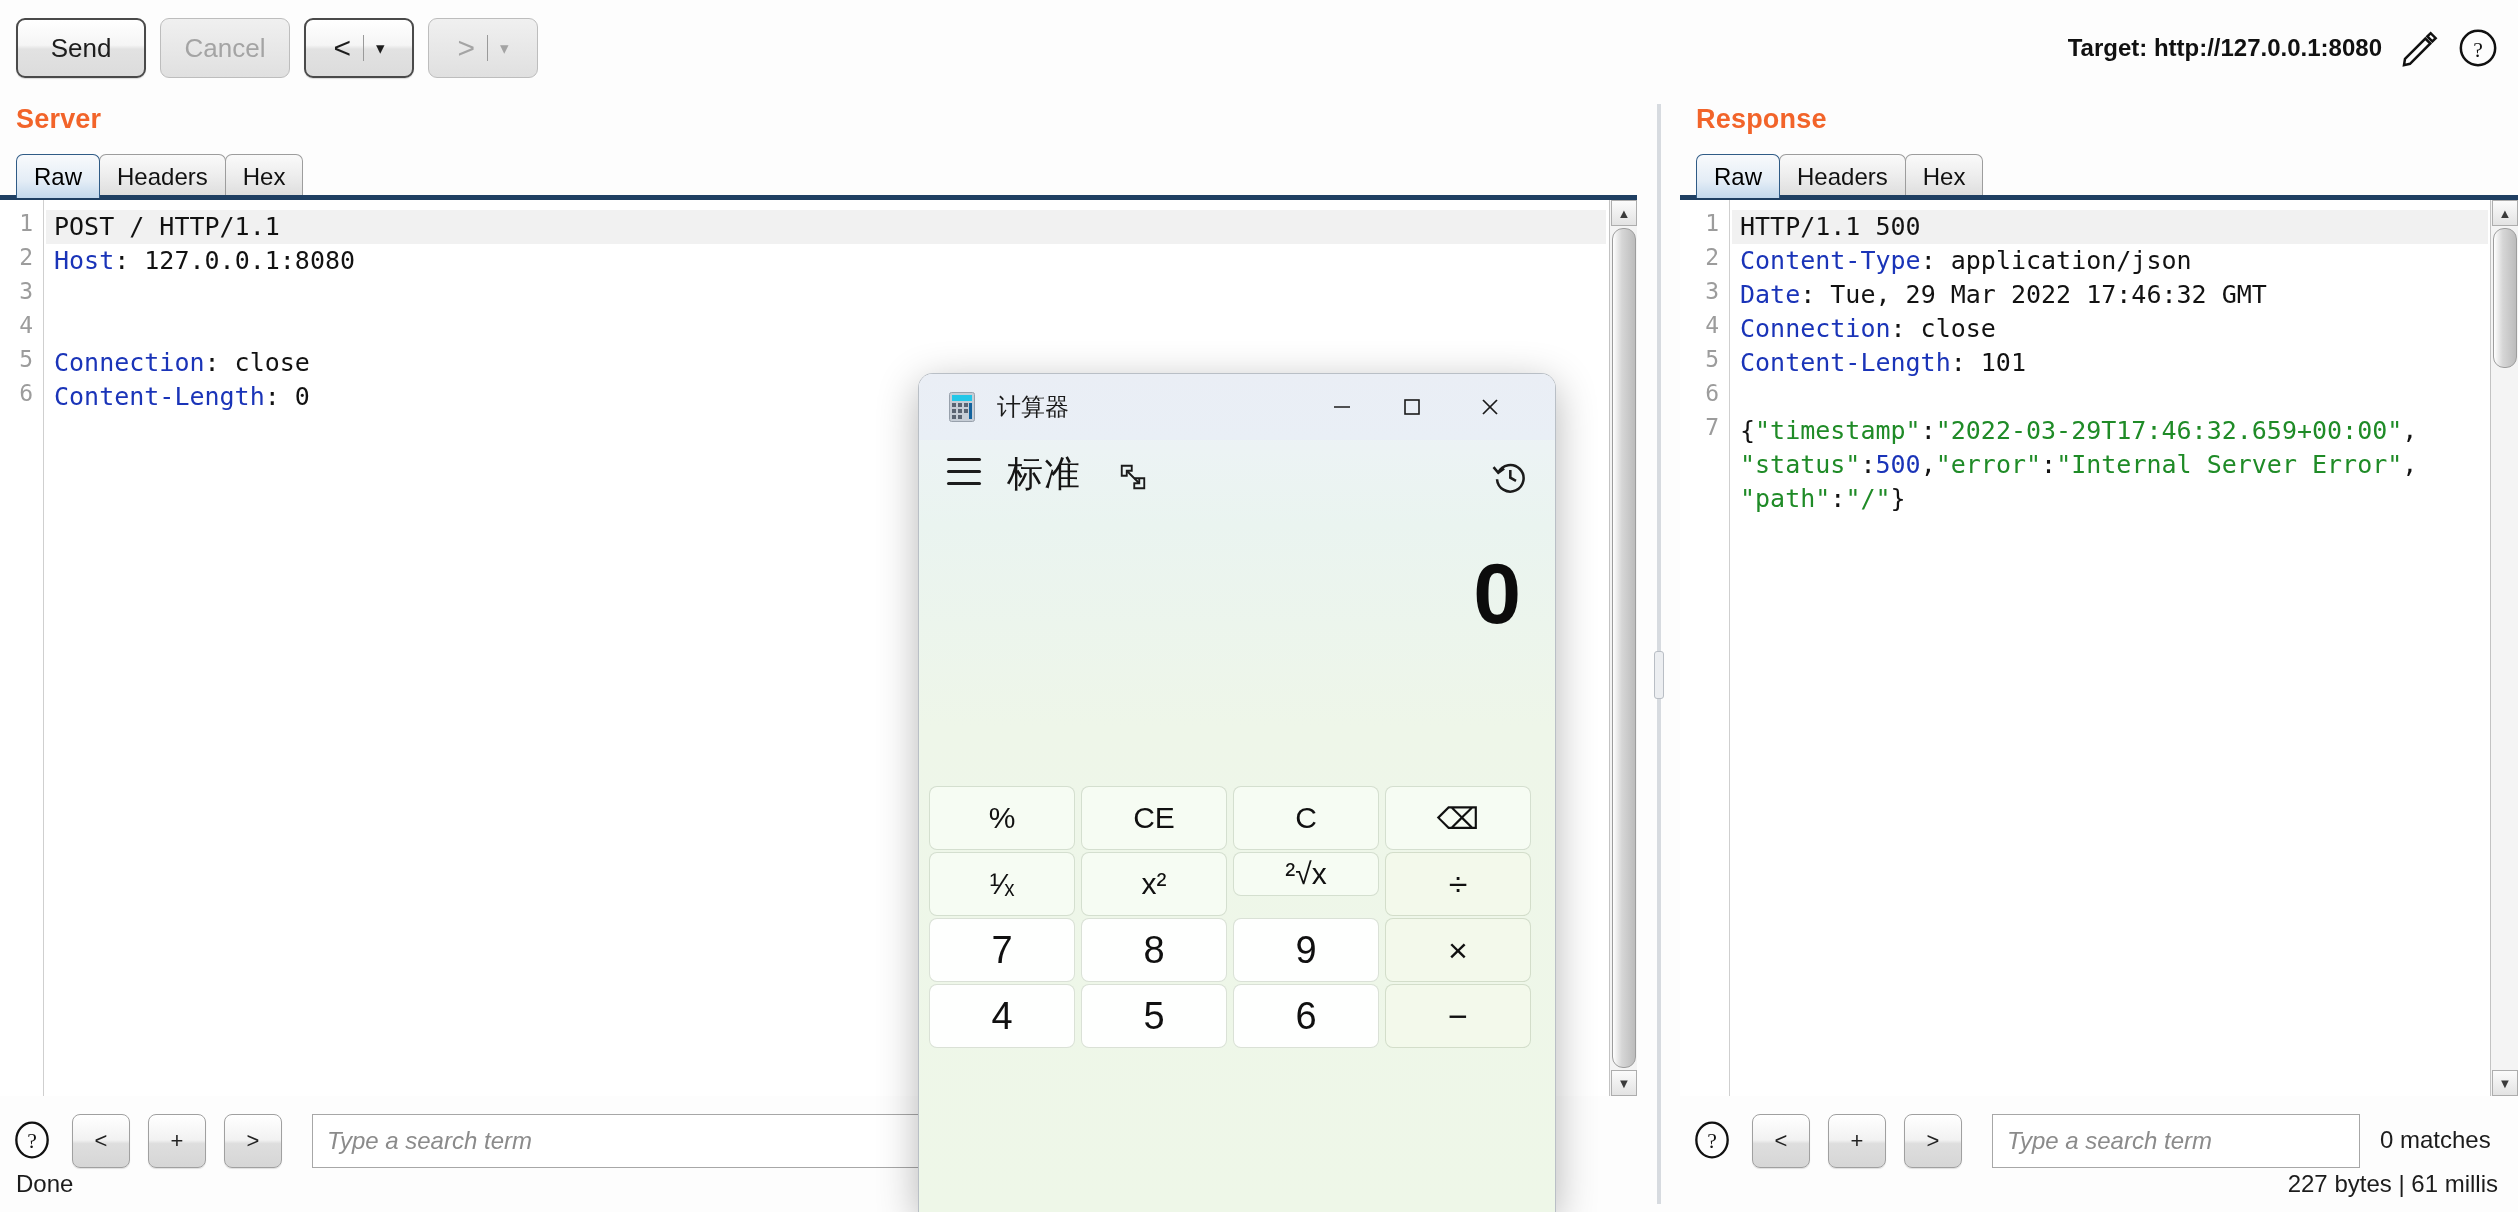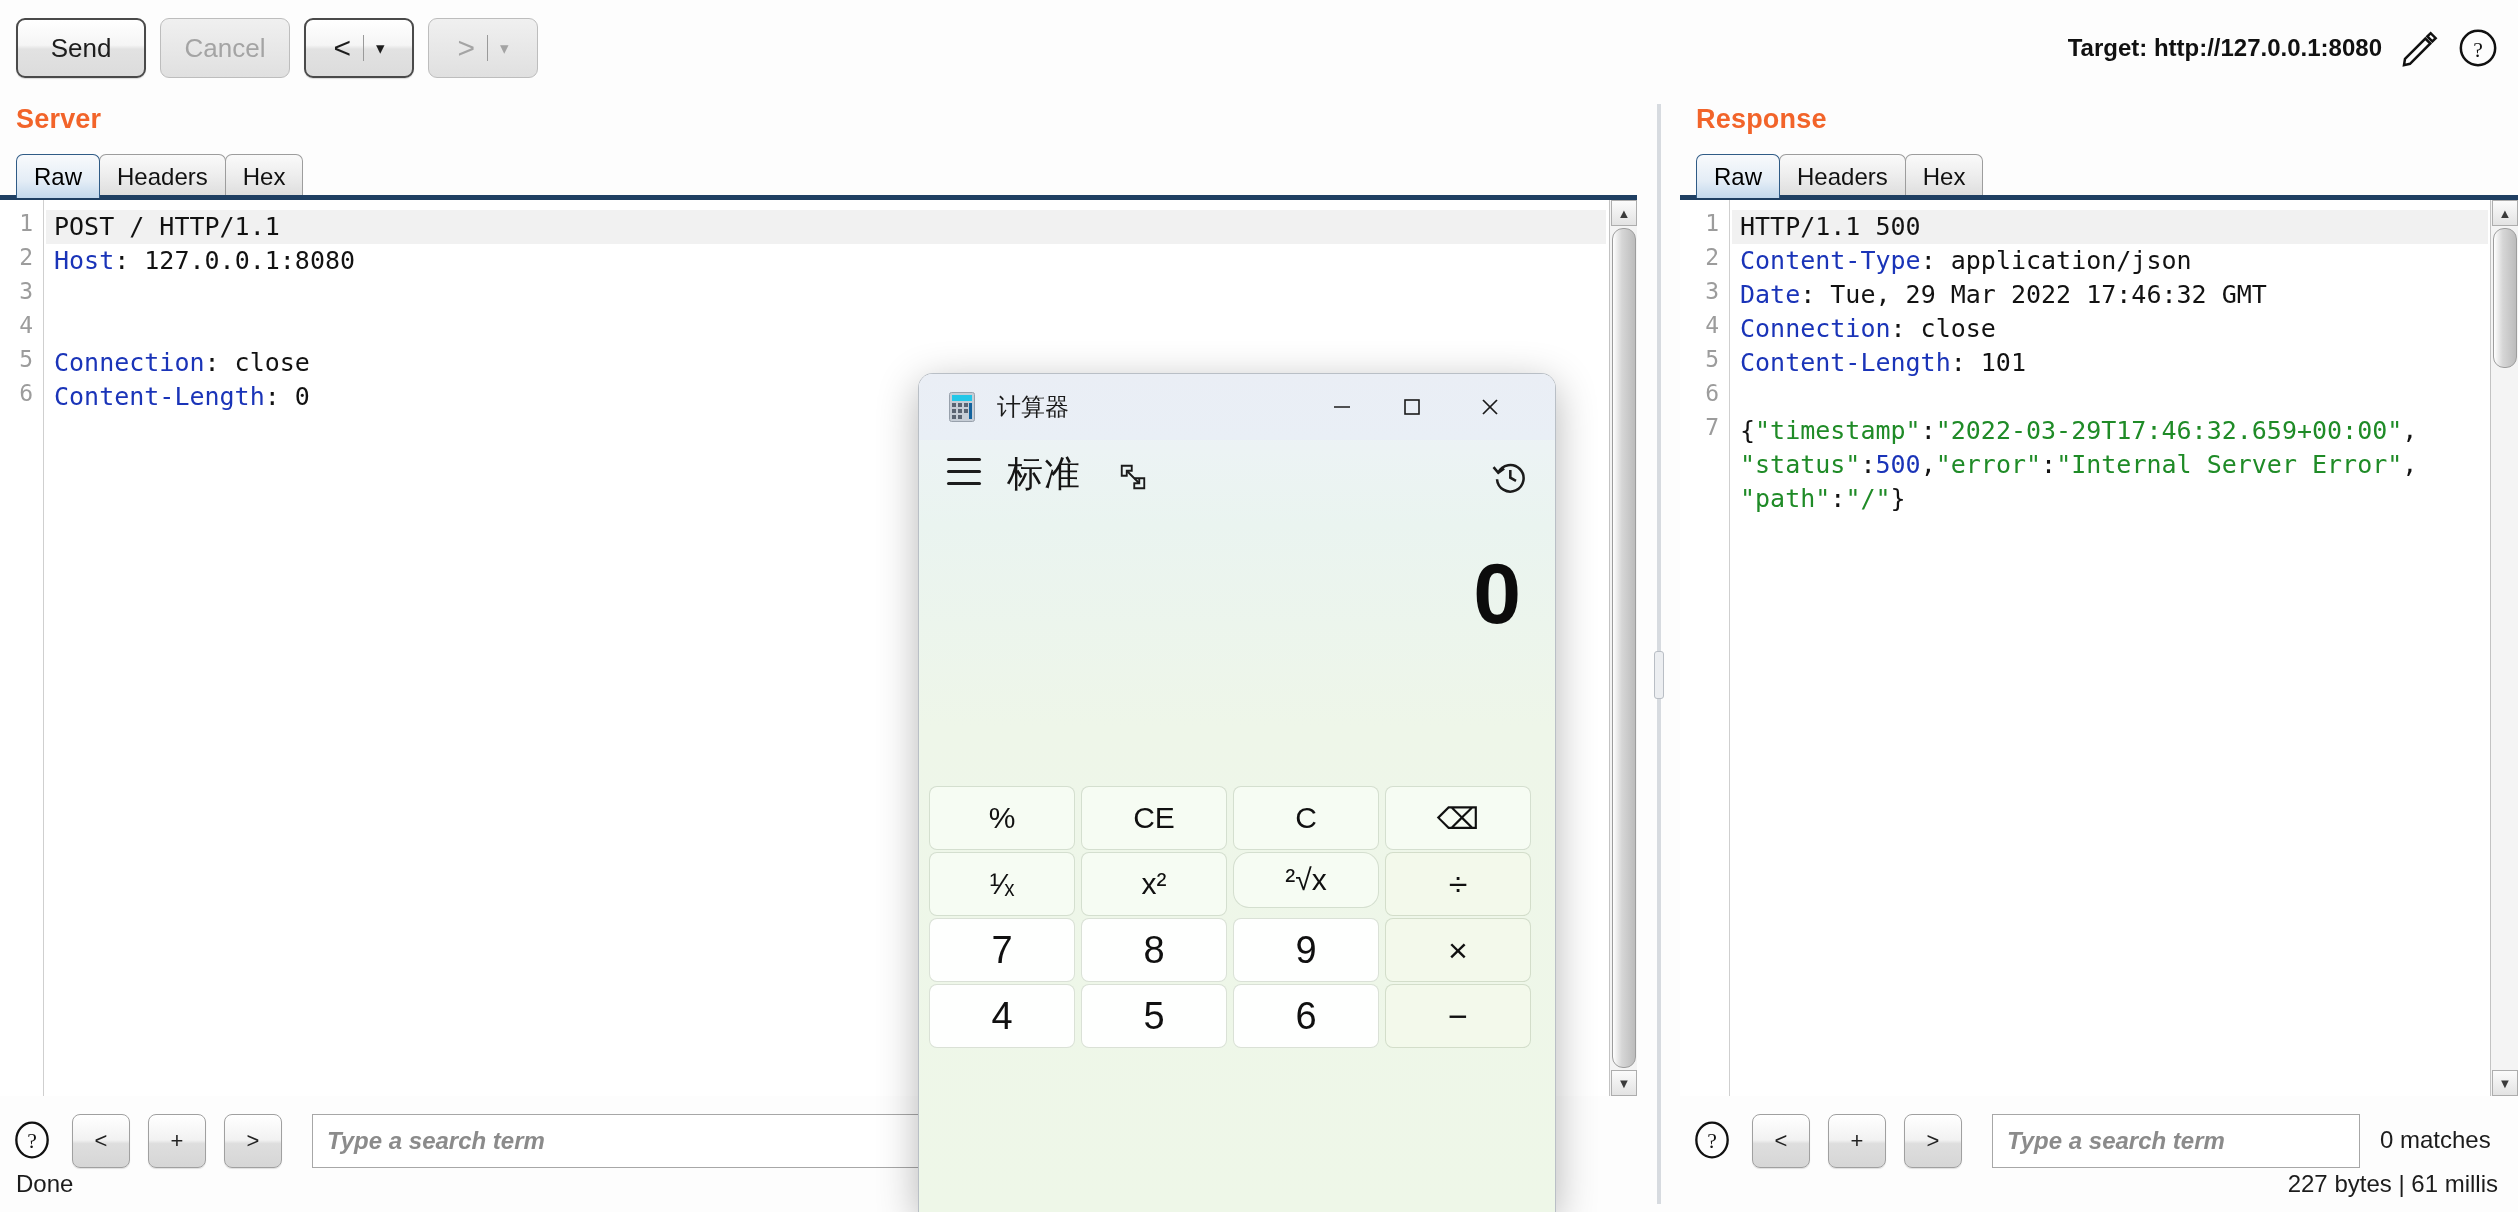--- a/index.html
+++ b/index.html
@@ -140,21 +140,21 @@
     background: linear-gradient(to bottom,#ffffff 0%, #f2f2f2 48%, #dedede 55%, #d6d6d6 100%);
     border:1px solid #a0a0a0; border-radius:8px;
     display:flex; align-items:center; justify-content:center;
     font-size:22px; color:#222; cursor:pointer; user-select:none;
     box-shadow:0 1px 1px rgba(0,0,0,.12);
   }
   .sb-input {
     position:absolute; top:18px; height:54px;
     background:#ffffff; border:1px solid #a7a7a7;
     font-size:24px; font-style:italic; color:#8b8b8b;
-    padding:0 14px; display:flex; align-items:center;font-weight:bold;
+    padding:0 14px; display:flex; align-items:center;
   }
   .sb-matches {
     position:absolute; top:30px; font-size:24px; color:#1c1c1c; white-space:nowrap;
   }
 
   
   #splitter {
     position:absolute; left:1646px; top:96px; width:24px; height:1116px;
     background:#fdfdfd;
   }
@@ -462,21 +462,21 @@
     </div>
 
 
     <div class="pad" id="calc-pad" style="height: 264px; position: absolute;">
         <div class="key fn" style="left: 0px; top: 0px; width: 146px; height: 64px;">%</div>
         <div class="key fn" style="left: 152px; top: 0px; width: 146px; height: 64px;">CE</div>
         <div class="key fn" style="left: 304px; top: 0px; width: 146px; height: 64px;">C</div>
         <div class="key fn" style="left: 456px; top: 0px; width: 146px; height: 64px;">⌫</div>
         <div class="key fn" style="left: 0px; top: 66px; width: 146px; height: 64px;">¹⁄ₓ</div>
         <div class="key fn" style="left: 152px; top: 66px; width: 146px; height: 64px;">x²</div>
-        <div class="key fn" style="left: 304px; top: 66px; width: 146px; height: 56px; border-radius: 16px;">²√x</div>
+        <div class="key fn" style="left: 304px; top: 66px; width: 146px; height: 44px;">²√x</div>
         <div class="key op" style="left: 456px; top: 66px; width: 146px; height: 64px;">÷</div>
         <div class="key num" style="left: 0px; top: 132px; width: 146px; height: 64px;">7</div>
         <div class="key num" style="left: 152px; top: 132px; width: 146px; height: 64px;">8</div>
         <div class="key num" style="left: 304px; top: 132px; width: 146px; height: 64px;">9</div>
         <div class="key op" style="left: 456px; top: 132px; width: 146px; height: 64px;">×</div>
         <div class="key num" style="left: 0px; top: 198px; width: 146px; height: 64px;">4</div>
         <div class="key num" style="left: 152px; top: 198px; width: 146px; height: 64px;">5</div>
         <div class="key num" style="left: 304px; top: 198px; width: 146px; height: 64px;">6</div>
         <div class="key op" style="left: 456px; top: 198px; width: 146px; height: 64px;">−</div>
       </div>

